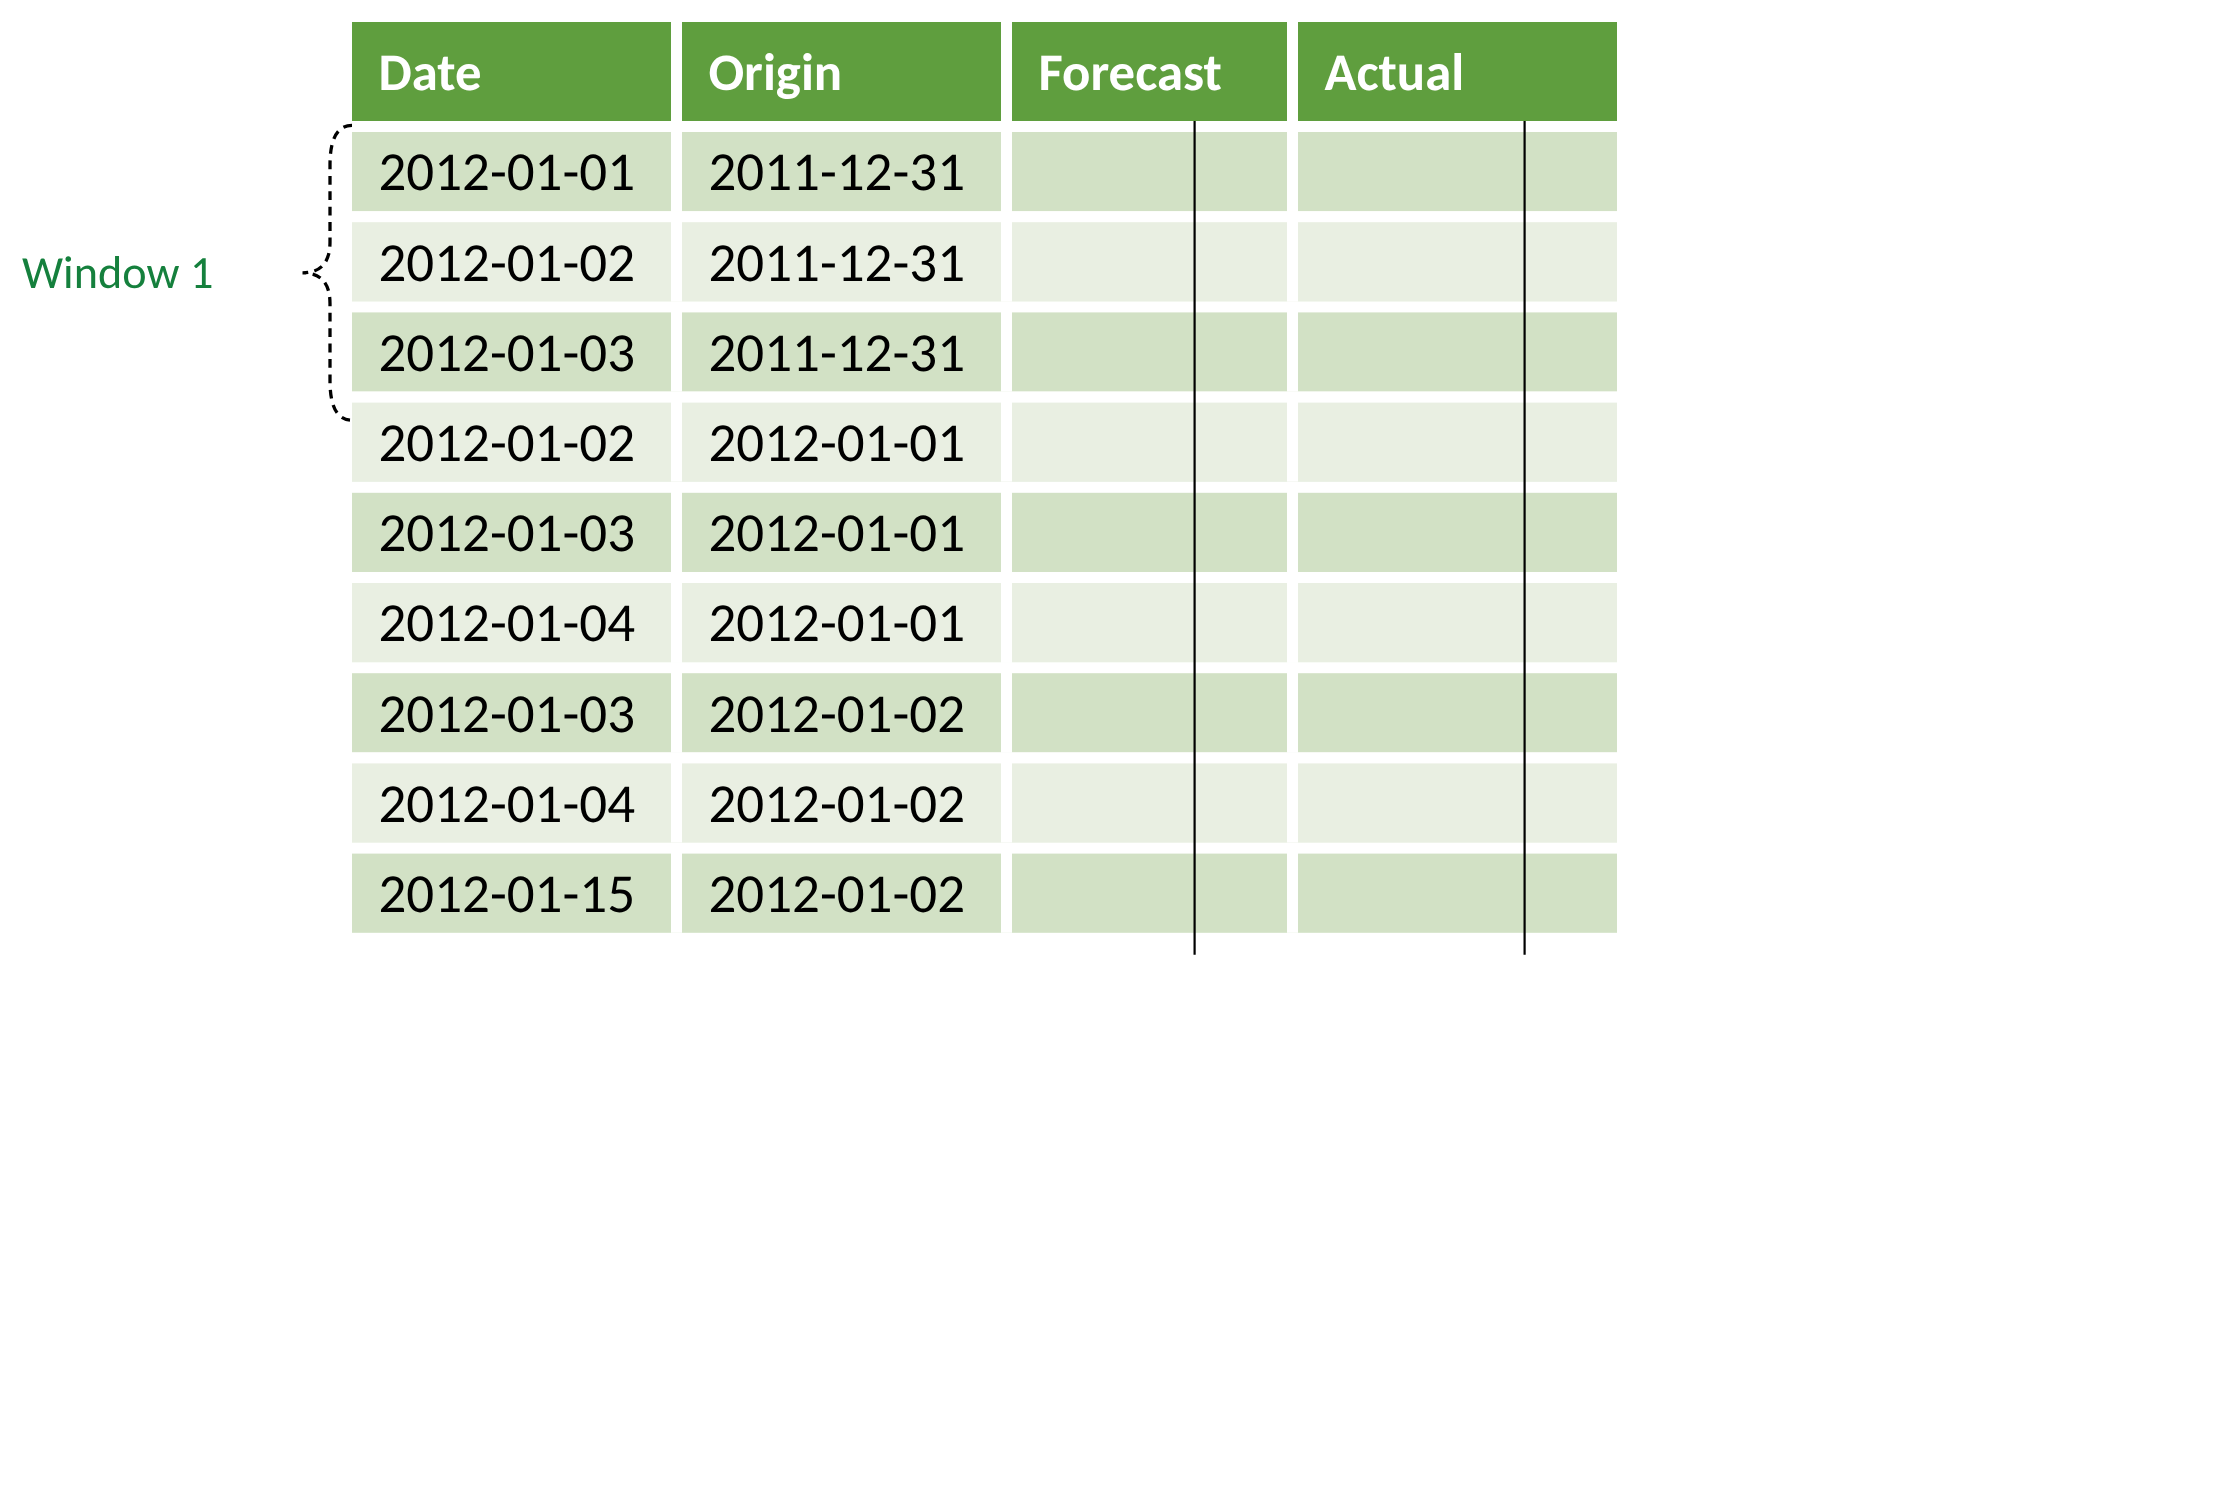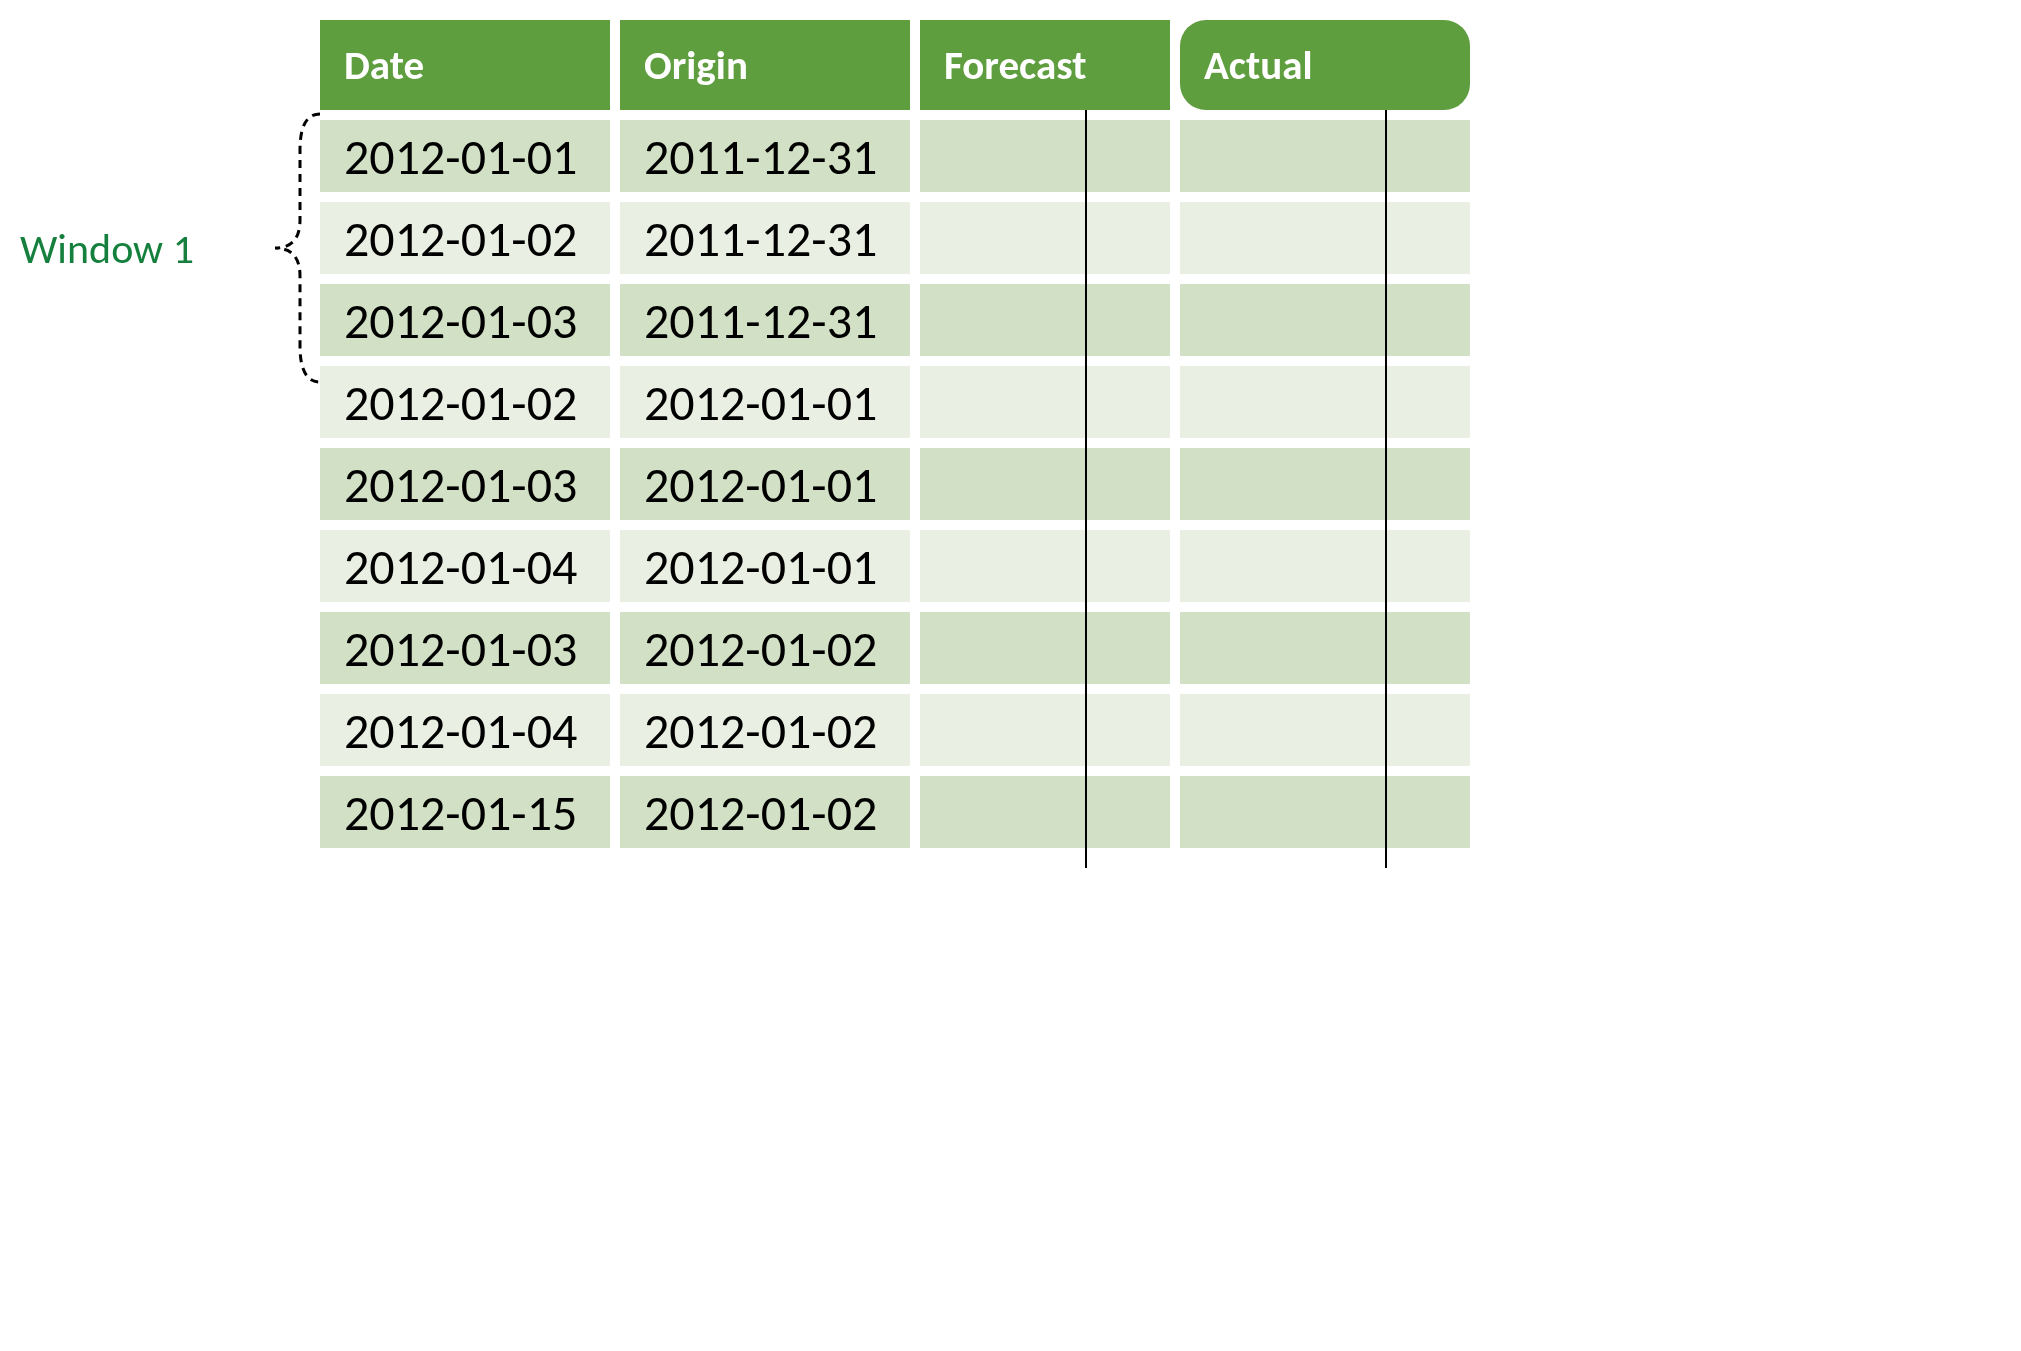--- a/index.html
+++ b/index.html
@@ -43,28 +43,28 @@
   .table-col {
     position: relative;
   }
   table {
     border-collapse: separate;
     border-spacing: 0;
   }
   th {
     background: #5f9e3e;
     color: #ffffff;
-    font-size: 41px;
+    font-size: 48px;
     font-weight: bold;
     text-align: left;
     padding: 12px 24px;
     border-right: 10px solid #ffffff;
     height: 90px;
   }
-  th:last-child { border-right: none; border-radius: 26px; }
+  th:last-child { border-right: none; }
   td {
     font-size: 50px;
     color: #000;
     padding: 0 24px;
     height: 82px;
     border-right: 10px solid #ffffff;
     border-top: 10px solid #ffffff;
   }
   td:last-child { border-right: none; }
   tr.odd td { background: #d2e1c5; }

